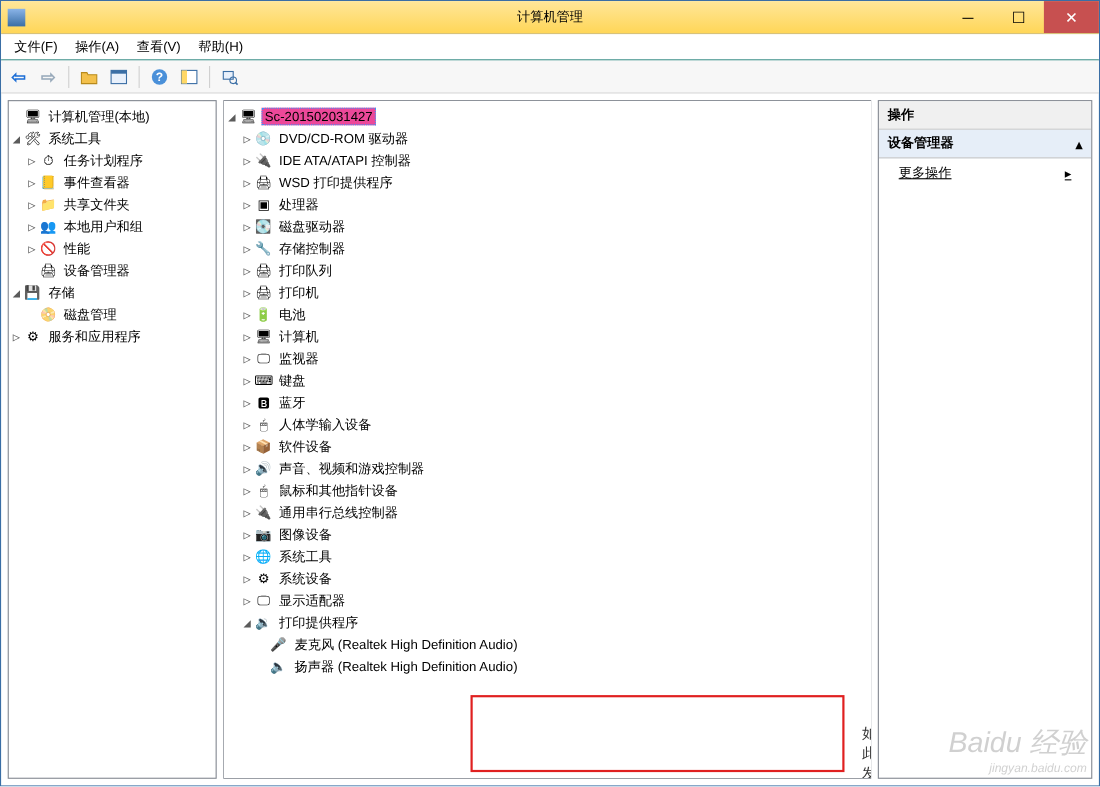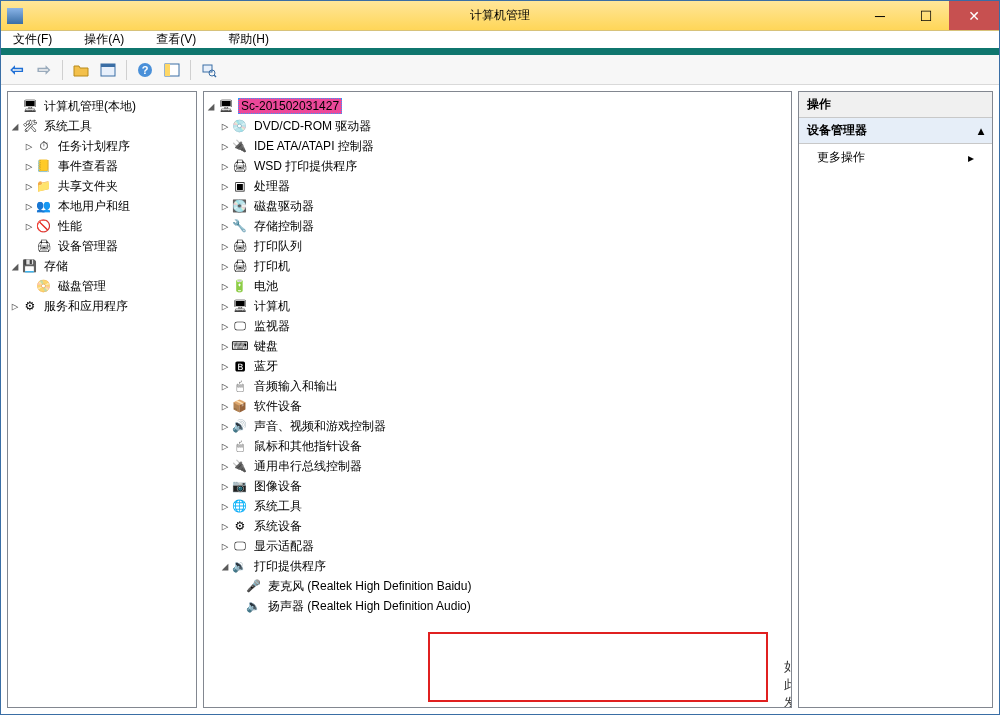--- a/index.html
+++ b/index.html
@@ -4,42 +4,42 @@
 <style>
 * { box-sizing: border-box; margin: 0; padding: 0; }
 body { font-family: "Microsoft YaHei", "Segoe UI", Tahoma, sans-serif; font-size: 12px; background: #fff; overflow: hidden; }
 .window { width: 1000px; height: 715px; border: 1px solid #3a6ea5; display: flex; flex-direction: column; background: #fff; }
 .titlebar { height: 30px; background: linear-gradient(#ffe699,#ffd658); display: flex; align-items: center; position: relative; border-bottom: 1px solid #d7c27a; }
 .titlebar-icon { width: 16px; height: 16px; margin: 0 6px; background: linear-gradient(#8ab4e8,#3a6ea5); }
 .titlebar-title { position: absolute; left: 50%; transform: translateX(-50%); color: #000; font-size: 12px; }
 .win-controls { margin-left: auto; display: flex; height: 100%; }
 .win-btn { width: 46px; display: flex; align-items: center; justify-content: center; font-size: 14px; font-family: Arial; }
 .win-btn.close { background: #c75050; color: #fff; width: 50px; }
-.menubar { height: 24px; background: #fff; display: flex; align-items: center; padding: 0 6px; gap: 20px; border-bottom: 7px solid #0f766e; }
+.menubar { height: 24px; background: #fff; display: flex; align-items: center; padding: 0 6px; gap: 4px; border-bottom: 1px solid #0f766e; }
 .menuitem { padding: 2px 6px; cursor: default; }
 .toolbar { height: 30px; background: #f7f7f7; border-bottom: 1px solid #d9d9d9; display: flex; align-items: center; padding: 0 4px; gap: 3px; }
 .tb-btn { width: 24px; height: 24px; display: flex; align-items: center; justify-content: center; border: 1px solid transparent; }
 .tb-sep { width: 1px; height: 20px; background: #d0d0d0; margin: 0 3px; }
 .arrow-blue { font-size: 16px; color: #1e6fd6; font-weight: bold; }
 .icon16 { width: 16px; height: 16px; display: inline-block; }
 .content { flex: 1; display: flex; padding: 6px; gap: 6px; min-height: 0; }
 .pane { border: 1px solid #828790; background: #fff; overflow: auto; }
 .pane-left { width: 190px; }
 .pane-mid { flex: 1; }
 .pane-right { width: 195px; display: flex; flex-direction: column; }
 .tree { padding: 4px 0; }
 .node { display: flex; align-items: center; height: 20px; white-space: nowrap; cursor: default; }
 .tw { width: 14px; text-align: center; color: #5b5b5b; font-size: 11px; font-family: Consolas, monospace; flex-shrink: 0; }
 .sp { width: 14px; flex-shrink: 0; }
 .ic { width: 16px; height: 16px; margin-right: 4px; flex-shrink: 0; display: inline-flex; align-items: center; justify-content: center; font-size: 12px; }
 .node.sel .lbl { background: #ec4899; border: 1px dotted #3399ff; padding: 0 2px; }
 .lbl { padding: 0 2px; }
 .pr-head { background: #f0f0f0; border-bottom: 1px solid #c8c8c8; padding: 4px 8px; font-weight: bold; }
 .pr-sub { background: #e6eef8; border-bottom: 1px solid #c8c8c8; padding: 4px 8px; display: flex; justify-content: space-between; align-items: center; font-weight: bold; }
-.pr-item { padding: 5px 18px; display: flex; justify-content: space-between; align-items: center; }
+.pr-item { padding: 5px 18px; display: flex; justify-content: space-between; align-items: center; text-decoration: underline; }
 .redbox { position: absolute; border: 2px solid #e02020; pointer-events: none; }
 .midwrap { position: relative; height: 100%; }
 .annotation { position: absolute; color: #333; font-size: 13px; }
 .watermark { position: absolute; right: 12px; bottom: 10px; color: rgba(120,120,120,.35); font-size: 26px; font-style: italic; pointer-events: none; display:flex; flex-direction:column; align-items:flex-end;}
 .watermark small{font-size:11px;}
 svg { display: block; }
 </style>
 </head>
 <body>
 
@@ -256,21 +256,21 @@
             <div class="node">
               <span class="sp"></span>
               <span class="tw">▷</span>
               <span class="ic">🅱</span>
               <span class="lbl">蓝牙</span>
             </div>
             <div class="node">
               <span class="sp"></span>
               <span class="tw">▷</span>
               <span class="ic">🖱</span>
-              <span class="lbl">音频输入和输出</span>
+              <span class="lbl">人体学输入设备</span>
             </div>
             <div class="node">
               <span class="sp"></span>
               <span class="tw">▷</span>
               <span class="ic">📦</span>
               <span class="lbl">软件设备</span>
             </div>
             <div class="node">
               <span class="sp"></span>
               <span class="tw">▷</span>
@@ -317,21 +317,21 @@
               <span class="sp"></span>
               <span class="tw">◢</span>
               <span class="ic">🔉</span>
               <span class="lbl">打印提供程序</span>
             </div>
             <div class="node">
               <span class="sp"></span>
               <span class="sp"></span>
               <span class="sp"></span>
               <span class="ic">🎤</span>
-              <span class="lbl">麦克风 (Realtek High Definition Baidu)</span>
+              <span class="lbl">麦克风 (Realtek High Definition Audio)</span>
             </div>
             <div class="node">
               <span class="sp"></span>
               <span class="sp"></span>
               <span class="sp"></span>
               <span class="ic">🔈</span>
               <span class="lbl">扬声器 (Realtek High Definition Audio)</span>
             </div>
           </div>
         <div class="redbox" style="left:224px; top:540px; width:340px; height:70px;"></div>
@@ -345,13 +345,17 @@
         <span>设备管理器</span>
         <span>▴</span>
       </div>
       <div class="pr-item">
         <span>更多操作</span>
         <span>▸</span>
       </div>
     </div>
   </div>
 
+  <div class="watermark">
+    <span>Baidu 经验</span>
+    <small>jingyan.baidu.com</small>
+  </div>
 </div>
 
 </body></html>

